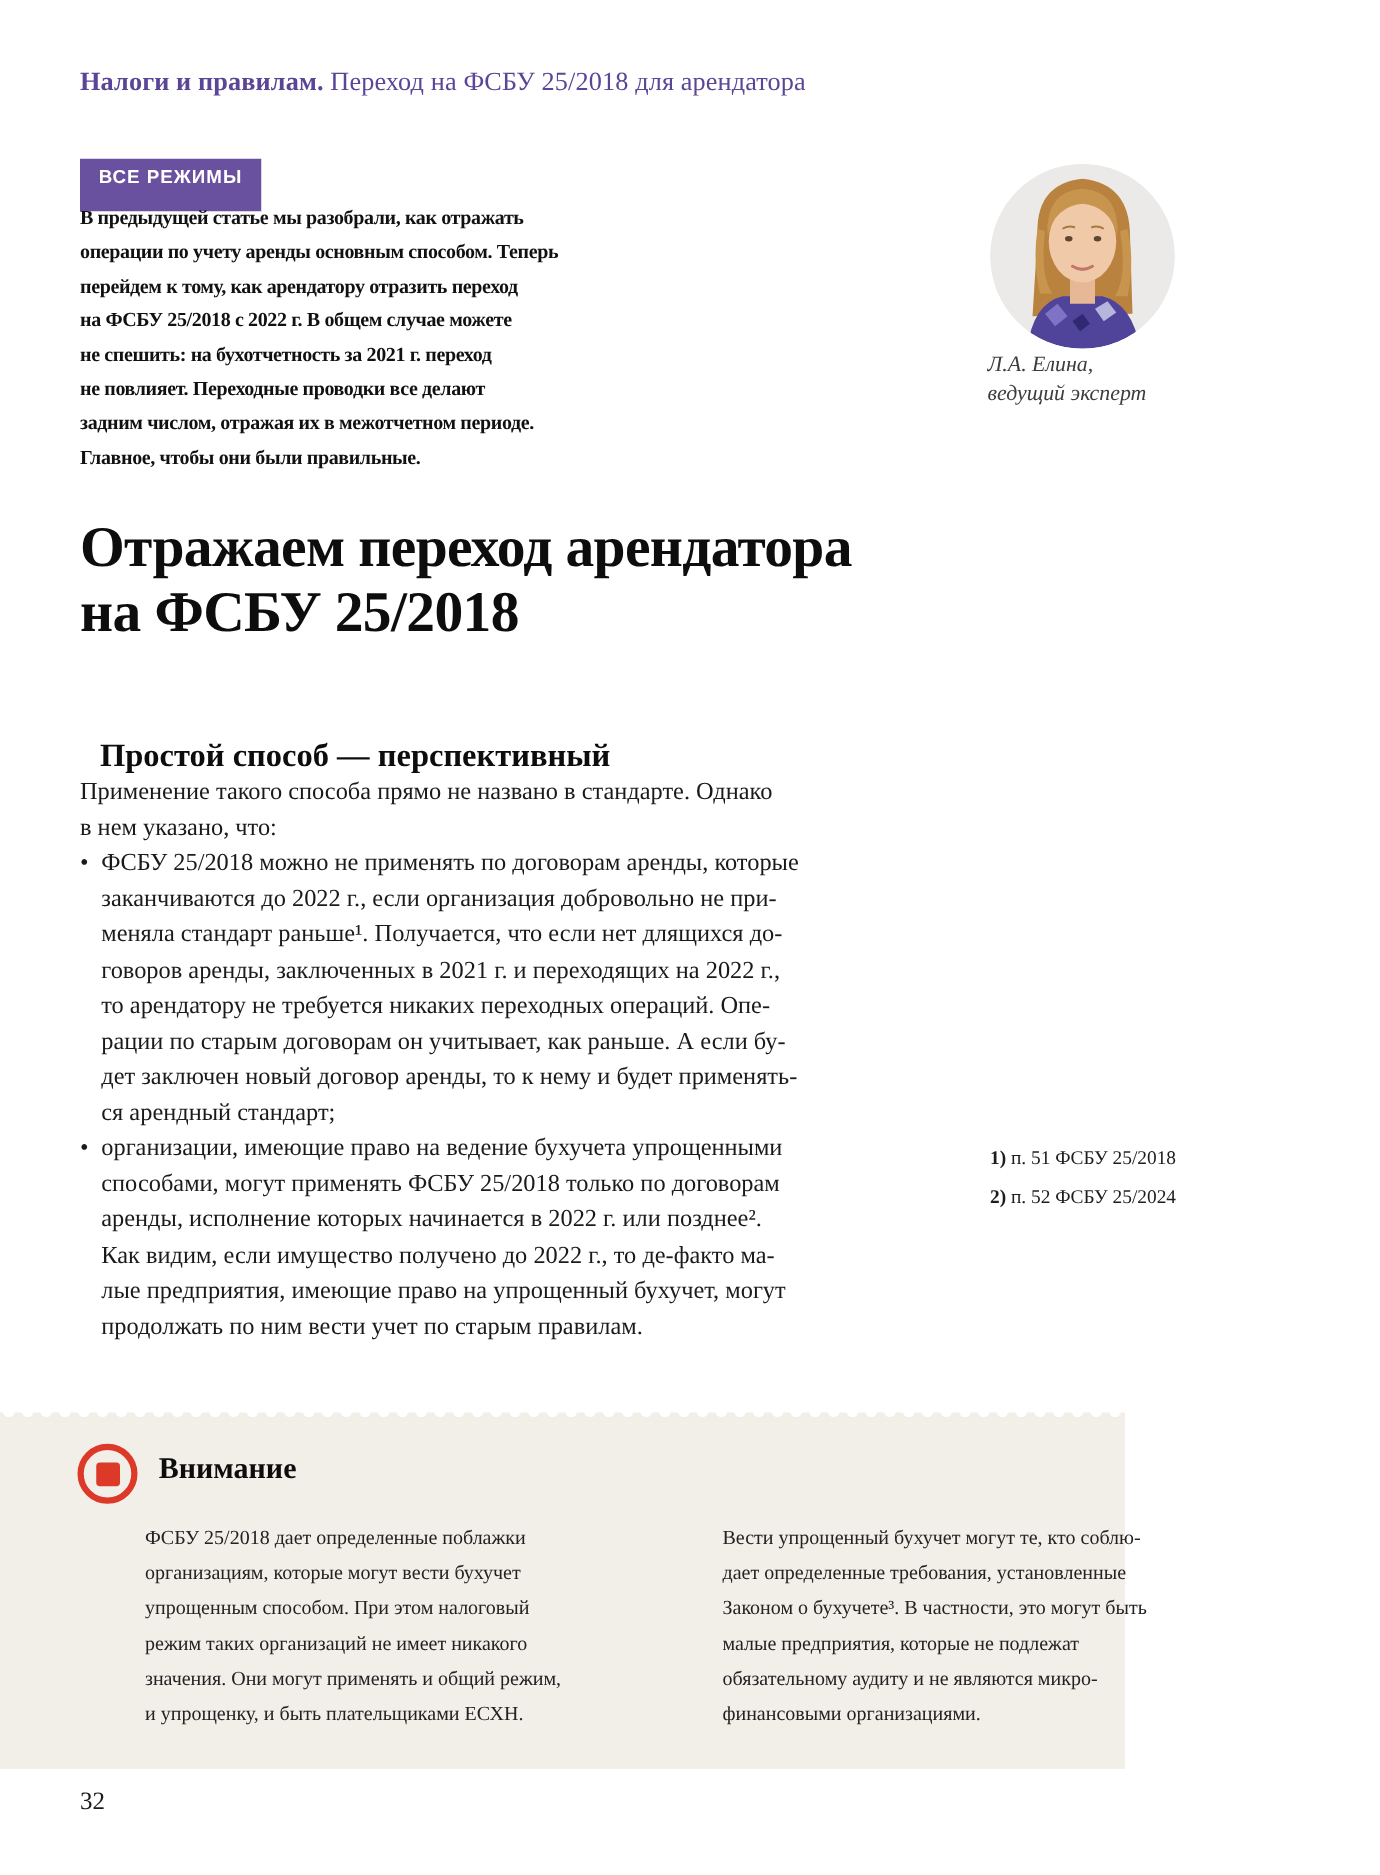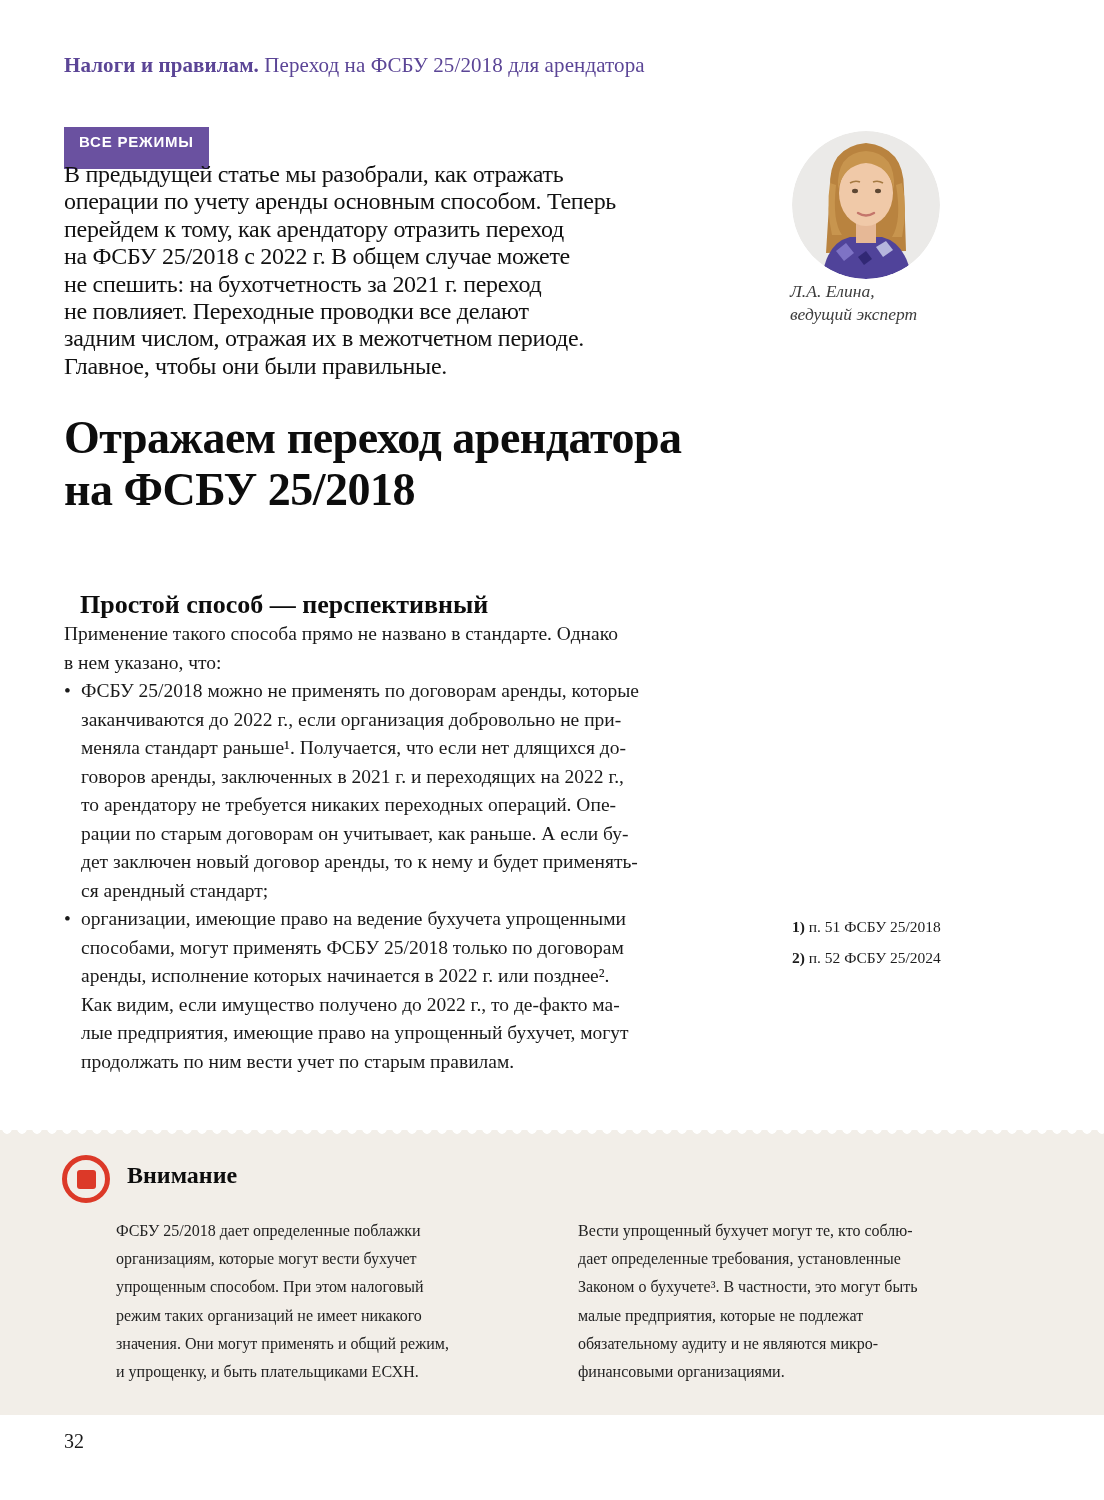--- a/index.html
+++ b/index.html
@@ -16,21 +16,21 @@
   
   .badge{
     left:64px;top:127px;background:#6a51a0;color:#ffffff;
     font-family:"Liberation Sans", sans-serif;font-weight:bold;
     font-size:15px;letter-spacing:0.8px;line-height:30px;height:42px;
     padding:0 15px;display:inline-block;
   }
 
   
   .lead{
-    left:64px;top:161px;width:680px;font-weight:normal;font-size:24px;
+    left:64px;top:161px;width:680px;font-weight:bold;font-size:16px;
     line-height:27.4px;letter-spacing:-0.3px;color:#111111;
   }
 
   
   .photo{left:792px;top:131px;width:148px;height:148px;border-radius:50%;overflow:hidden;}
   .caption{left:790px;top:280px;font-style:italic;font-size:17.5px;line-height:23px;color:#3c3c3c;}
 
   
   .headline{
     left:64px;top:412px;font-size:46px;line-height:52px;font-weight:bold;
@@ -43,21 +43,21 @@
   .bullet{display:flex;}
   .bullet .dot{width:17px;flex:0 0 17px;}
 
   
   .footnotes{left:792px;top:916px;width:235px;font-size:15.5px;line-height:22px;color:#1d1d1d;}
   .footnote{margin-bottom:9px;font-family:Liberation Serif, serif;}
   .footnote .fn-marker{font-weight:bold;}
 
   
   .panel{
-    left:0;top:1130px;width:1104px;height:285px;background:#f2eee8;
+    left:0;top:1130px;width:900px;height:285px;background:#f2eee8;
   }
   .panel::before{ 
     content:"";position:absolute;left:0;top:-1px;width:100%;height:10px;
     background-image:radial-gradient(circle at 7px 0px, #ffffff 4.5px, rgba(255,255,255,0) 5px);
     background-size:15px 10px;background-repeat:repeat-x;
   }
   .alert-icon{
     position:absolute;left:62px;top:25px;width:48px;height:48px;border-radius:50%;
     border:5px solid #dc3928;box-sizing:border-box;background:#f2eee8;
     display:flex;align-items:center;justify-content:center;

